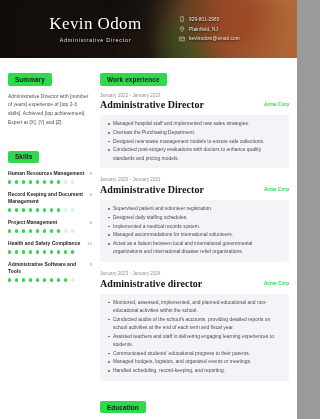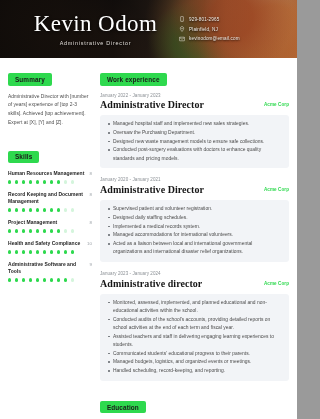--- a/index.html
+++ b/index.html
@@ -53,21 +53,21 @@
     position: relative;
     display: flex;
     align-items: center;
     height: 100%;
     padding: 0 14px 0 20px;
     box-sizing: border-box;
   }
   .ident { flex: 1 1 auto; min-width: 0; padding-right: 8px; }
   .name {
     font-family: "Liberation Serif", serif;
-    font-size: 23px;
+    font-size: 17px;
     font-weight: 400;
     color: #ffffff;
     letter-spacing: 0.4px;
     line-height: 1.08;
     text-align: center;
     text-shadow: 0 1px 3px rgba(0,0,0,0.8);
     margin: 0;
     white-space: nowrap;
   }
   .job-title {

